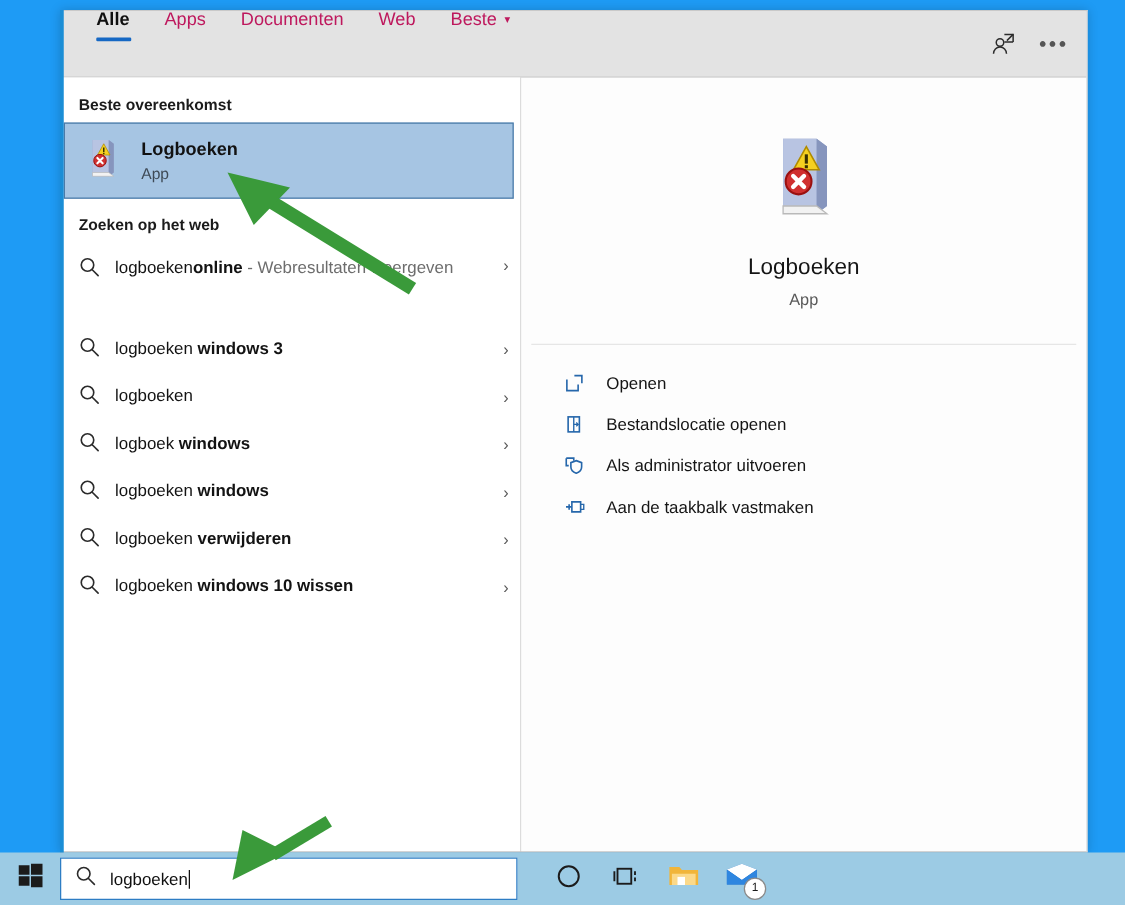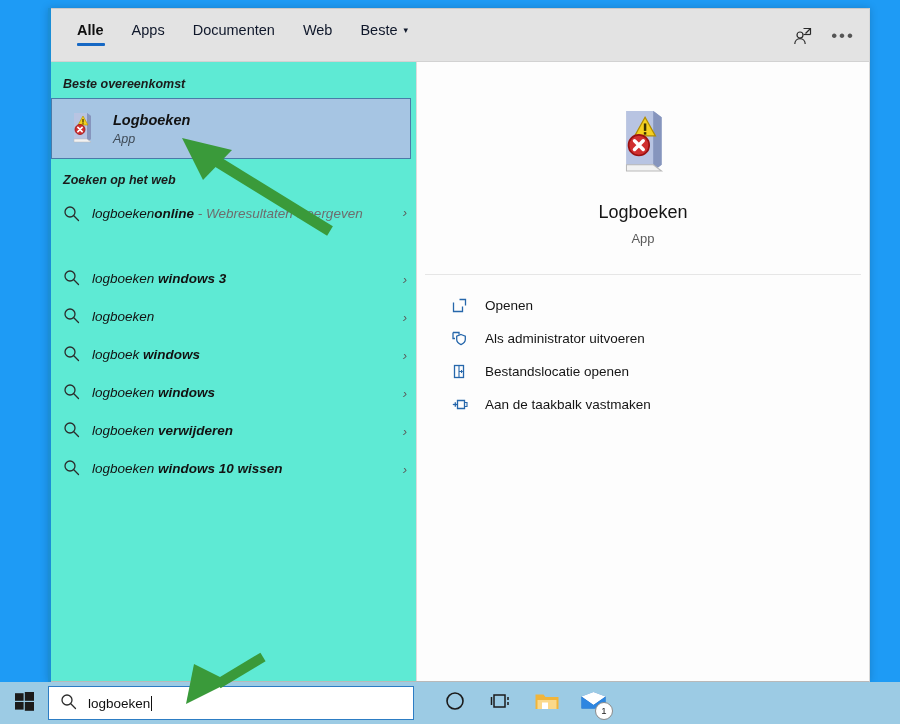--- a/index.html
+++ b/index.html
@@ -49,26 +49,26 @@
   #header {
     height: 53px;
     background: #e3e3e3;
     display: flex;
     align-items: flex-end;
     padding: 0 14px 0 16px;
     box-sizing: border-box;
     flex: 0 0 auto;
     position: relative;
   }
-  #tabs { display: flex; align-items: center; height: 100%; }
+  #tabs { display: flex; align-items: flex-start; height: 100%; }
   .tab {
     position: relative;
     padding: 0 14px 11px 14px;
     font-size: 14.5px;
-    color: #0f172a;
+    color: #be185d;
     line-height: 1;
     cursor: default;
     white-space: nowrap;
   }
   .tab:first-child { padding-left: 13px; }
   .tab.active { color: #101010; font-weight: bold; }
   .tab.active::after {
     content: "";
     position: absolute;
     left: 13px; right: 13px;
@@ -107,25 +107,24 @@
 
   
   #body {
     flex: 1 1 auto;
     display: flex;
     min-height: 0;
   }
   #left {
     width: 368px;
     flex: 0 0 368px;
-    background: #5eead4;
+    background: #ffffff;
     padding-top: 6px;
     box-sizing: border-box;
     position: relative;
-    font-style: italic;
   }
   #divider {
     width: 1px;
     background: #dcdcdc;
     flex: 0 0 1px;
   }
   #right {
     flex: 1 1 auto;
     background: #fdfdfd;
     box-sizing: border-box;
@@ -487,36 +486,36 @@
                 <path d="M2.5 5.5v9h9v-5" fill="none" stroke="#2667ab" stroke-width="1.3"></path>
                 <path d="M8.5 2.5h6v6" fill="none" stroke="#2667ab" stroke-width="1.3"></path>
               </svg>
             </span>
             <span class="act-label">Openen</span>
           </div>
 
           <div class="action-row">
             <span class="act-icon">
               <svg width="17" height="17" viewBox="0 0 17 17">
-                <path d="M2 2.5h6v2M2 2.5v6h2" fill="none" stroke="#2667ab" stroke-width="1.3"></path>
-                <path d="M10 4.5l4.3 1.6v3.5c0 2.4-2.2 4.2-4.3 5-2.1-.8-4.3-2.6-4.3-5V6.1z" fill="none" stroke="#2667ab" stroke-width="1.3"></path>
-              </svg>
-            </span>
-            <span class="act-label">Als administrator uitvoeren</span>
-          </div>
-
-          <div class="action-row">
-            <span class="act-icon">
-              <svg width="17" height="17" viewBox="0 0 17 17">
                 <rect x="3.5" y="2.5" width="9" height="12" fill="none" stroke="#2667ab" stroke-width="1.3"></rect>
                 <path d="M8 2.5v12" stroke="#2667ab" stroke-width="1.1"></path>
                 <path d="M8 8.5h3.3M10 7l1.6 1.5L10 10" fill="none" stroke="#2667ab" stroke-width="1"></path>
               </svg>
             </span>
             <span class="act-label">Bestandslocatie openen</span>
+          </div>
+
+          <div class="action-row">
+            <span class="act-icon">
+              <svg width="17" height="17" viewBox="0 0 17 17">
+                <path d="M2 2.5h6v2M2 2.5v6h2" fill="none" stroke="#2667ab" stroke-width="1.3"></path>
+                <path d="M10 4.5l4.3 1.6v3.5c0 2.4-2.2 4.2-4.3 5-2.1-.8-4.3-2.6-4.3-5V6.1z" fill="none" stroke="#2667ab" stroke-width="1.3"></path>
+              </svg>
+            </span>
+            <span class="act-label">Als administrator uitvoeren</span>
           </div>
 
 
           <div class="action-row">
             <span class="act-icon">
               <svg width="18" height="17" viewBox="0 0 18 17">
                 <path d="M6.5 4.5h7v8h-7z" fill="none" stroke="#2667ab" stroke-width="1.3"></path>
                 <path d="M6.5 8.5H1.8" stroke="#2667ab" stroke-width="1.3"></path>
                 <path d="M4.3 6.3v4.4" stroke="#2667ab" stroke-width="1.3"></path>
                 <path d="M13.5 6.5h2.5v4h-2.5" fill="none" stroke="#2667ab" stroke-width="1.1"></path>

